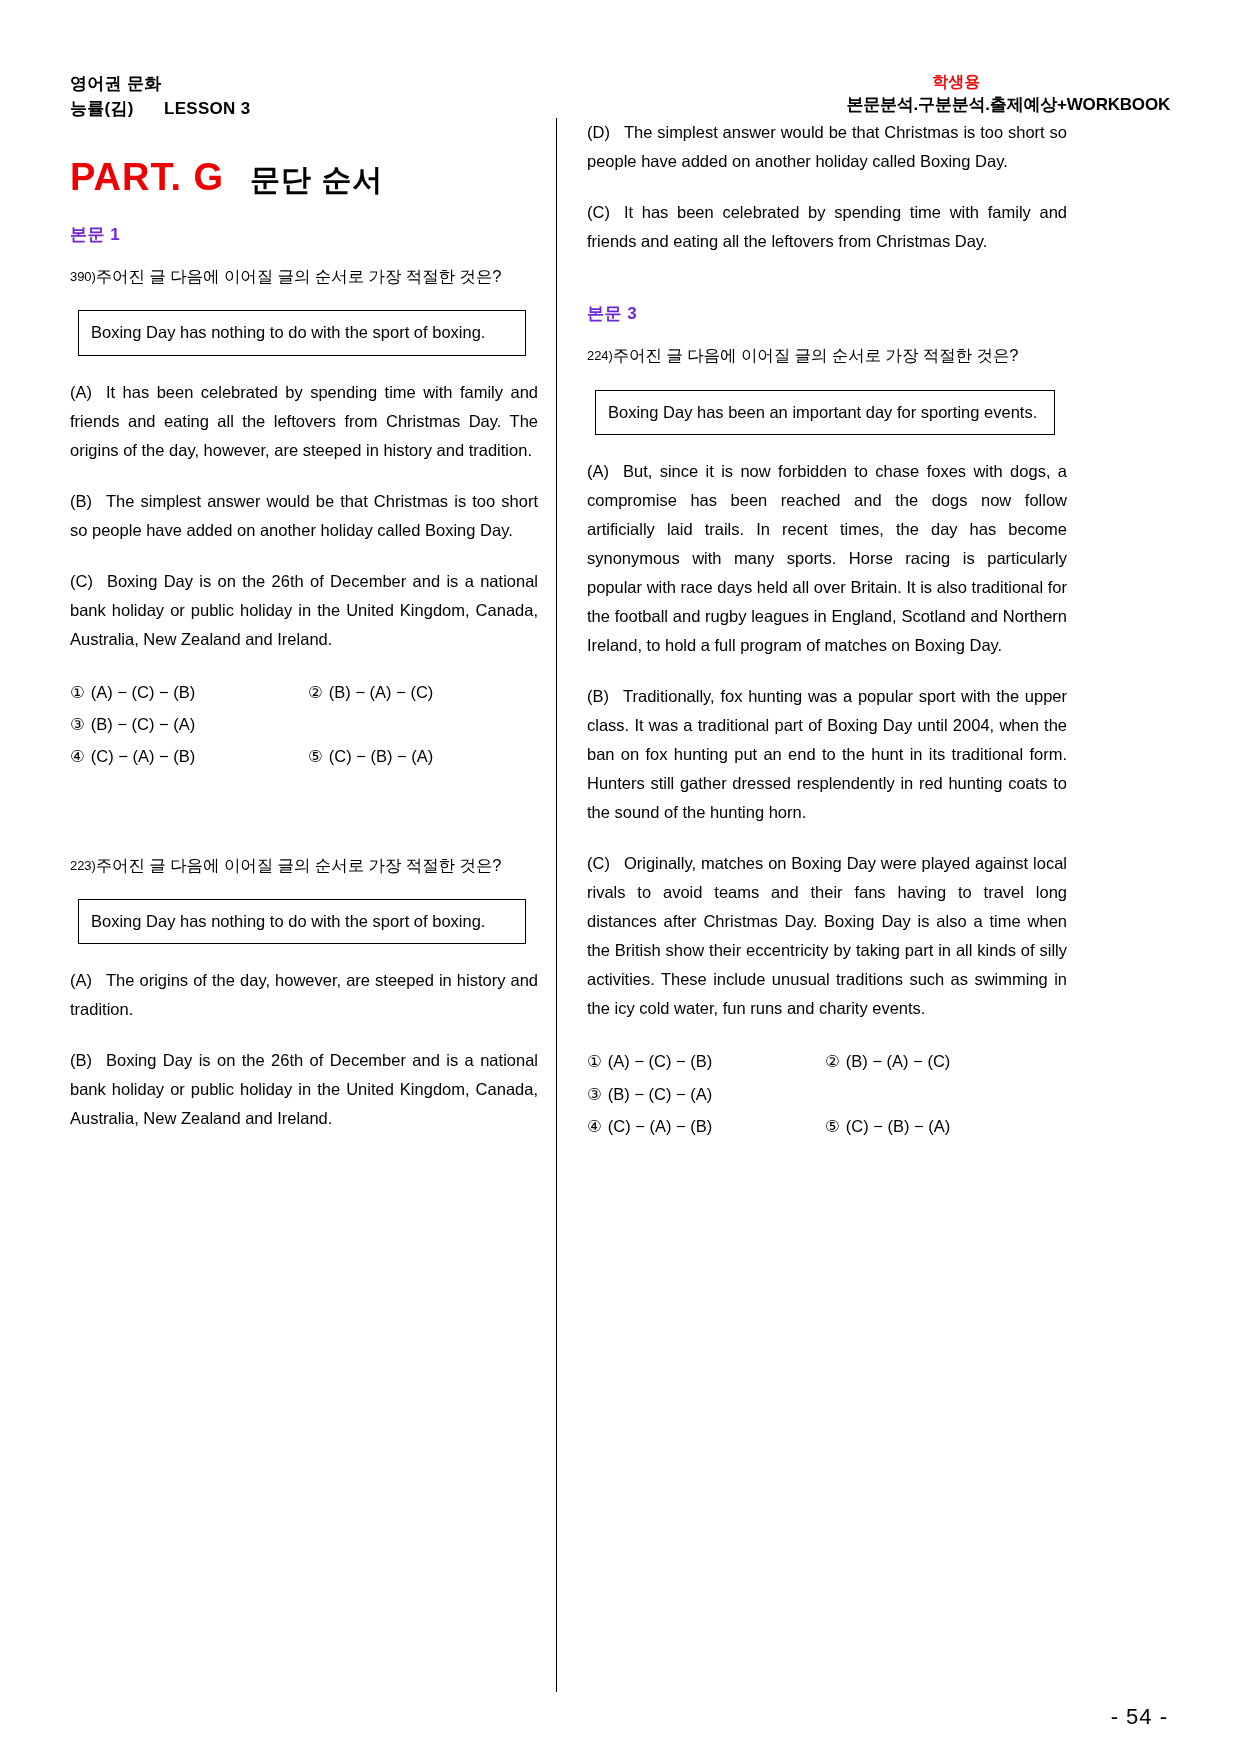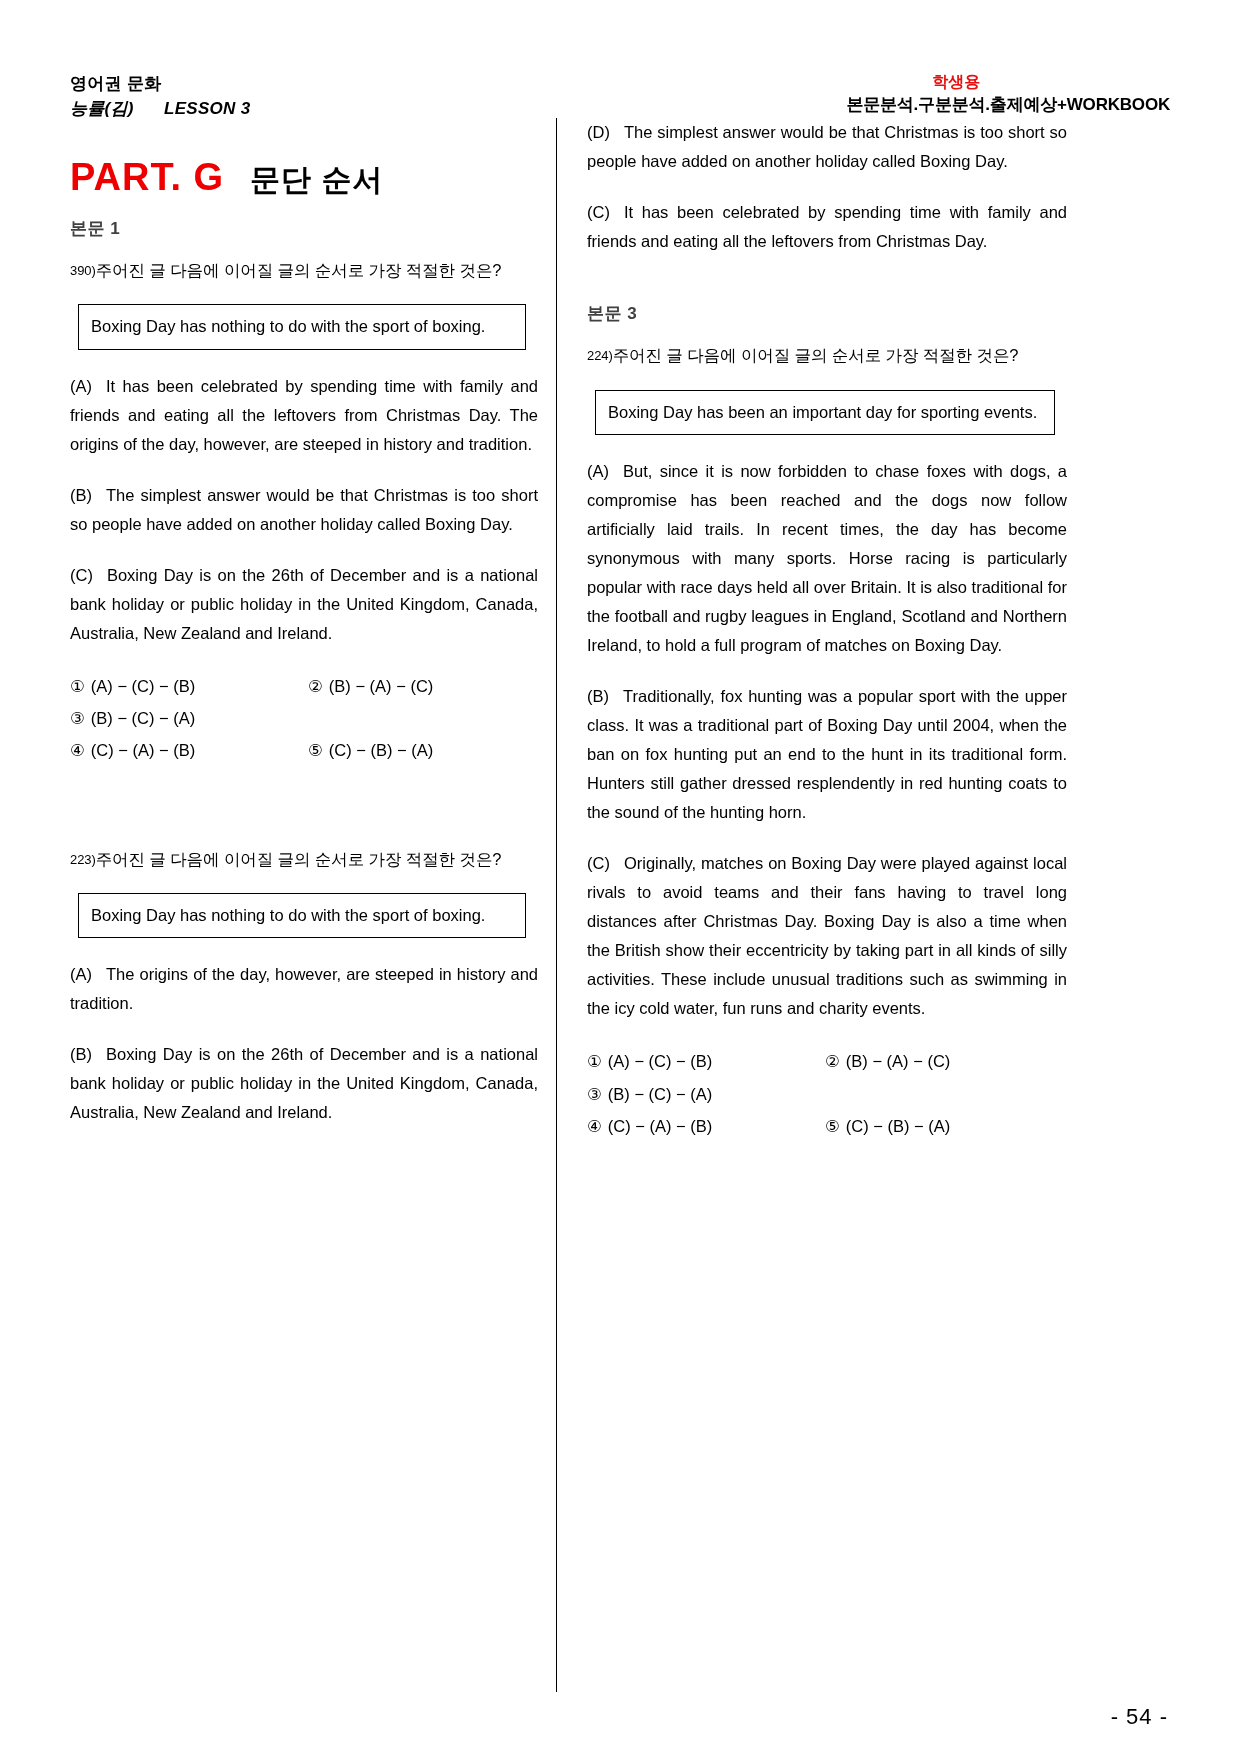--- a/index.html
+++ b/index.html
@@ -27,21 +27,21 @@
     height: 60px;
   }
   .hdr-left {
     position: absolute;
     left: 0; top: 10px;
     font-size: 17px;
     font-weight: bold;
     line-height: 1.45;
     letter-spacing: 0.3px;
   }
-  .hdr-left .line2 { white-space: pre; font-style: italic; }
+  .hdr-left .line2 { white-space: pre; }
   .hdr-right {
     position: absolute;
     right: 0; top: 8px;
     text-align: right;
     line-height: 1.45;
   }
   .hdr-right .student {
     color: #e8110f;
     font-size: 16px;
     font-weight: bold;
@@ -91,24 +91,24 @@
   .divider {
     width: 1px;
     background: #000;
     margin: 0 24px 0 0;
     align-self: stretch;
   }
   .col-right { padding-left: 6px; }
 
   
   .sec-head {
-    color: #404040;
+    color: #6d28d9;
     font-size: 17px;
     font-weight: bold;
-    margin: 16px 0 16px 0;
+    margin: 22px 0 16px 0;
     letter-spacing: 0.5px;
   }
 
   
   .q-prompt {
     font-size: 16.5px;
     line-height: 1.72;
     text-align: justify;
     margin: 0 0 20px 0;
     letter-spacing: -0.1px;

